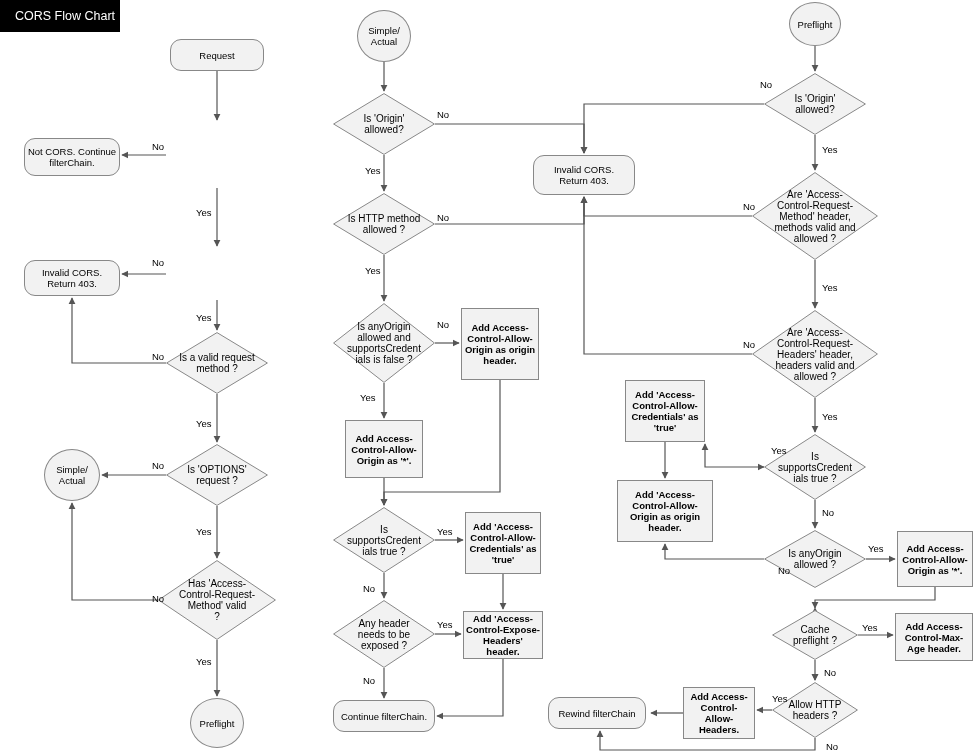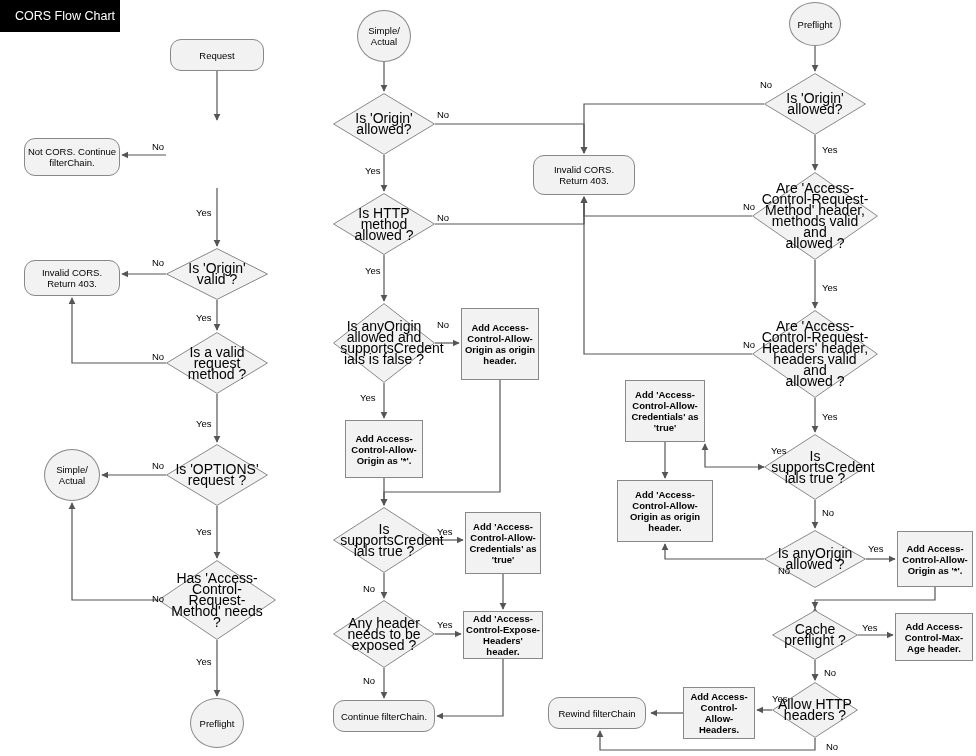--- a/index.html
+++ b/index.html
@@ -57,21 +57,21 @@
   .diamond-shape {
     position: absolute;
     left: 0; top: 0;
     width: 100%;
     height: 100%;
   }
   .diamond-label {
     position: relative;
     z-index: 2;
     width: 86%;
-    font-size: 14px;
+    font-size: 10px;
     line-height: 11px;
     white-space: pre-line;
   }
   .edge-label {
     position: absolute;
     font-size: 9.5px;
     line-height: 10px;
     color: #000000;
     background: transparent;
     white-space: nowrap;
@@ -154,40 +154,37 @@
       <path d="M683,713 L651,713"></path>
       <path d="M815,738 L815,750 L600,750 L600,731"></path>
     </g>
   </svg>
 
   <div id="title-box">CORS Flow Chart</div>
 
 <div class="node rounded" style="left: 170px; top: 39px; width: 94px; height: 32px;"><div>Request</div></div>
     <div class="node rounded" style="left: 24px; top: 138px; width: 96px; height: 38px;"><div>Not CORS. Continue
 filterChain.</div></div>
-    <div class="node diamond" style="left: 166px; top: 248px; width: 102px; height: 52px;"><svg class="diamond-shape" viewBox="0 0 102 52" preserveAspectRatio="none">
-        <polygon points="51,0.6 101.4,26 51,51.4 0.6,26" fill="#f2f2f2" stroke="#888888" stroke-width="1"></polygon>
-      </svg><div class="diamond-label">Is 'Origin' valid ?</div></div>
     <div class="node rounded" style="left: 24px; top: 260px; width: 96px; height: 36px;"><div>Invalid CORS.
 Return 403.</div></div>
     <div class="node diamond" style="left: 166px; top: 332px; width: 102px; height: 62px;"><svg class="diamond-shape" viewBox="0 0 102 62" preserveAspectRatio="none">
         <polygon points="51,0.6 101.4,31 51,61.4 0.6,31" fill="#f2f2f2" stroke="#888888" stroke-width="1"></polygon>
       </svg><div class="diamond-label">Is a valid request
 method ?</div></div>
     <div class="node diamond" style="left: 166px; top: 444px; width: 102px; height: 62px;"><svg class="diamond-shape" viewBox="0 0 102 62" preserveAspectRatio="none">
         <polygon points="51,0.6 101.4,31 51,61.4 0.6,31" fill="#f2f2f2" stroke="#888888" stroke-width="1"></polygon>
       </svg><div class="diamond-label">Is 'OPTIONS'
 request ?</div></div>
     <div class="node ellipse" style="left: 44px; top: 449px; width: 56px; height: 52px;"><div>Simple/
 Actual</div></div>
     <div class="node diamond" style="left: 158px; top: 560px; width: 118px; height: 80px;"><svg class="diamond-shape" viewBox="0 0 118 80" preserveAspectRatio="none">
         <polygon points="59,0.6 117.4,40 59,79.4 0.6,40" fill="#f2f2f2" stroke="#888888" stroke-width="1"></polygon>
       </svg><div class="diamond-label">Has 'Access-
 Control-Request-
-Method' needs
+Method' valid
 ?</div></div>
     <div class="node ellipse" style="left: 190px; top: 698px; width: 54px; height: 50px;"><div>Preflight</div></div>
     <div class="node ellipse" style="left: 357px; top: 10px; width: 54px; height: 52px;"><div>Simple/
 Actual</div></div>
     <div class="node diamond" style="left: 333px; top: 93px; width: 102px; height: 62px;"><svg class="diamond-shape" viewBox="0 0 102 62" preserveAspectRatio="none">
         <polygon points="51,0.6 101.4,31 51,61.4 0.6,31" fill="#f2f2f2" stroke="#888888" stroke-width="1"></polygon>
       </svg><div class="diamond-label">Is 'Origin'
 allowed?</div></div>
     <div class="node rounded" style="left: 533px; top: 155px; width: 102px; height: 40px;"><div>Invalid CORS.
 Return 403.</div></div>

